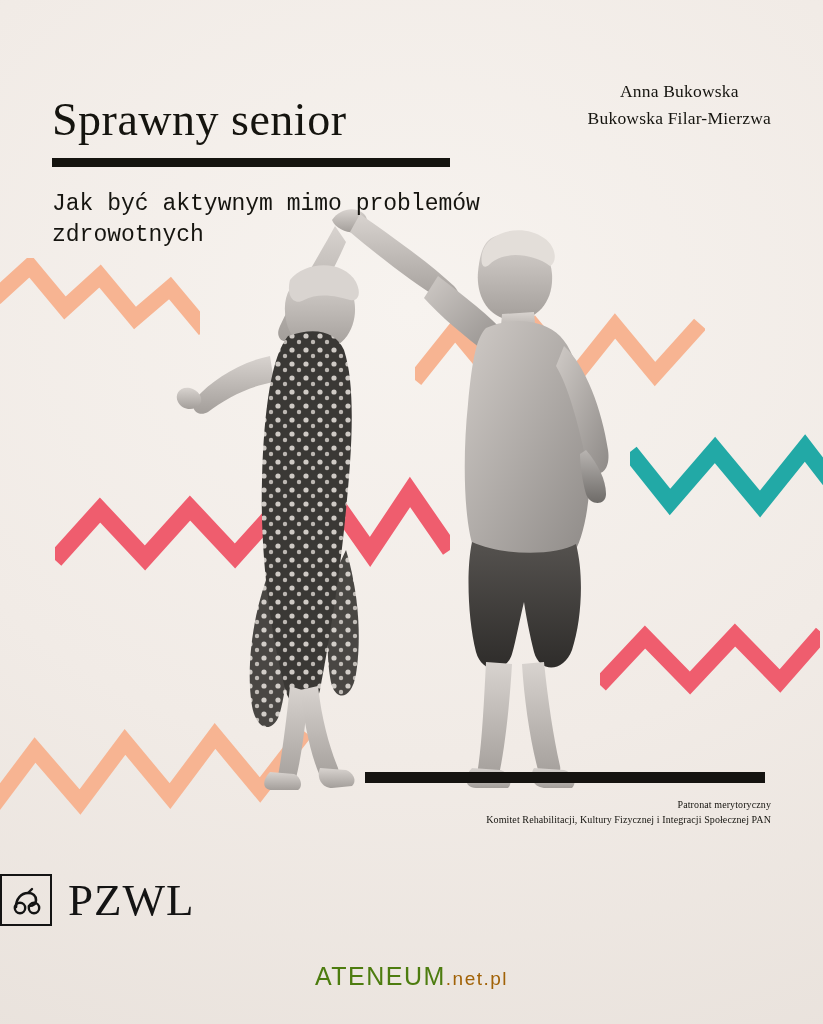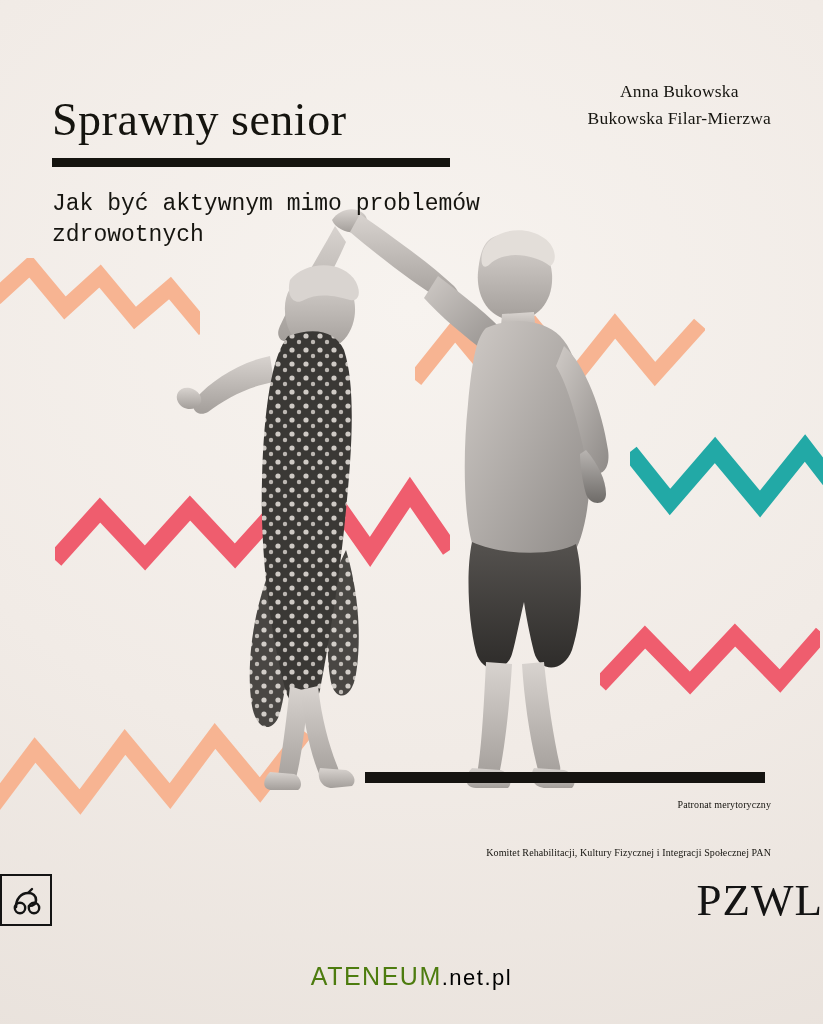--- a/index.html
+++ b/index.html
@@ -74,42 +74,42 @@
     right: 52px;
     top: 797px;
     width: 560px;
     text-align: right;
     font-size: 10px;
     line-height: 1.5;
     color: #15140f;
     letter-spacing: 0.1px;
   }
   .patron .line1 { display: block; }
-  .patron .line2 { display: block; margin-top: 33px; }
+  .patron .line2 { display: block; }
 
   
   .ground-bar {
     position: absolute;
     left: 365px;
     top: 772px;
     width: 400px;
     height: 11px;
     background: #151310;
   }
 
   
   .logo {
     position: absolute;
     left: 0;
     right: 0;
     top: 874px;
     display: flex;
     align-items: center;
-    justify-content: space-between;
-    gap: 0;
+    justify-content: flex-start;
+    gap: 16px;
   }
   .logo-mark {
     width: 52px;
     height: 52px;
     border: 2.5px solid #141414;
     display: flex;
     align-items: center;
     justify-content: center;
     box-sizing: border-box;
   }
@@ -126,21 +126,21 @@
     left: 0;
     right: 0;
     top: 962px;
     text-align: center;
     font-family: "Liberation Sans", sans-serif;
     font-size: 25px;
     letter-spacing: 1.5px;
     color: #b9b2ac;
   }
   .watermark .wm-a { color: #4d7c0f; }
-  .watermark .wm-b { color: #000000; font-size: 22px; }
+  .watermark .wm-b { color: #a16207; font-size: 19px; }
 
   
   .photo {
     position: absolute;
     left: 120px;
     top: 150px;
     width: 600px;
     height: 640px;
   }
   .photo svg { display: block; }

